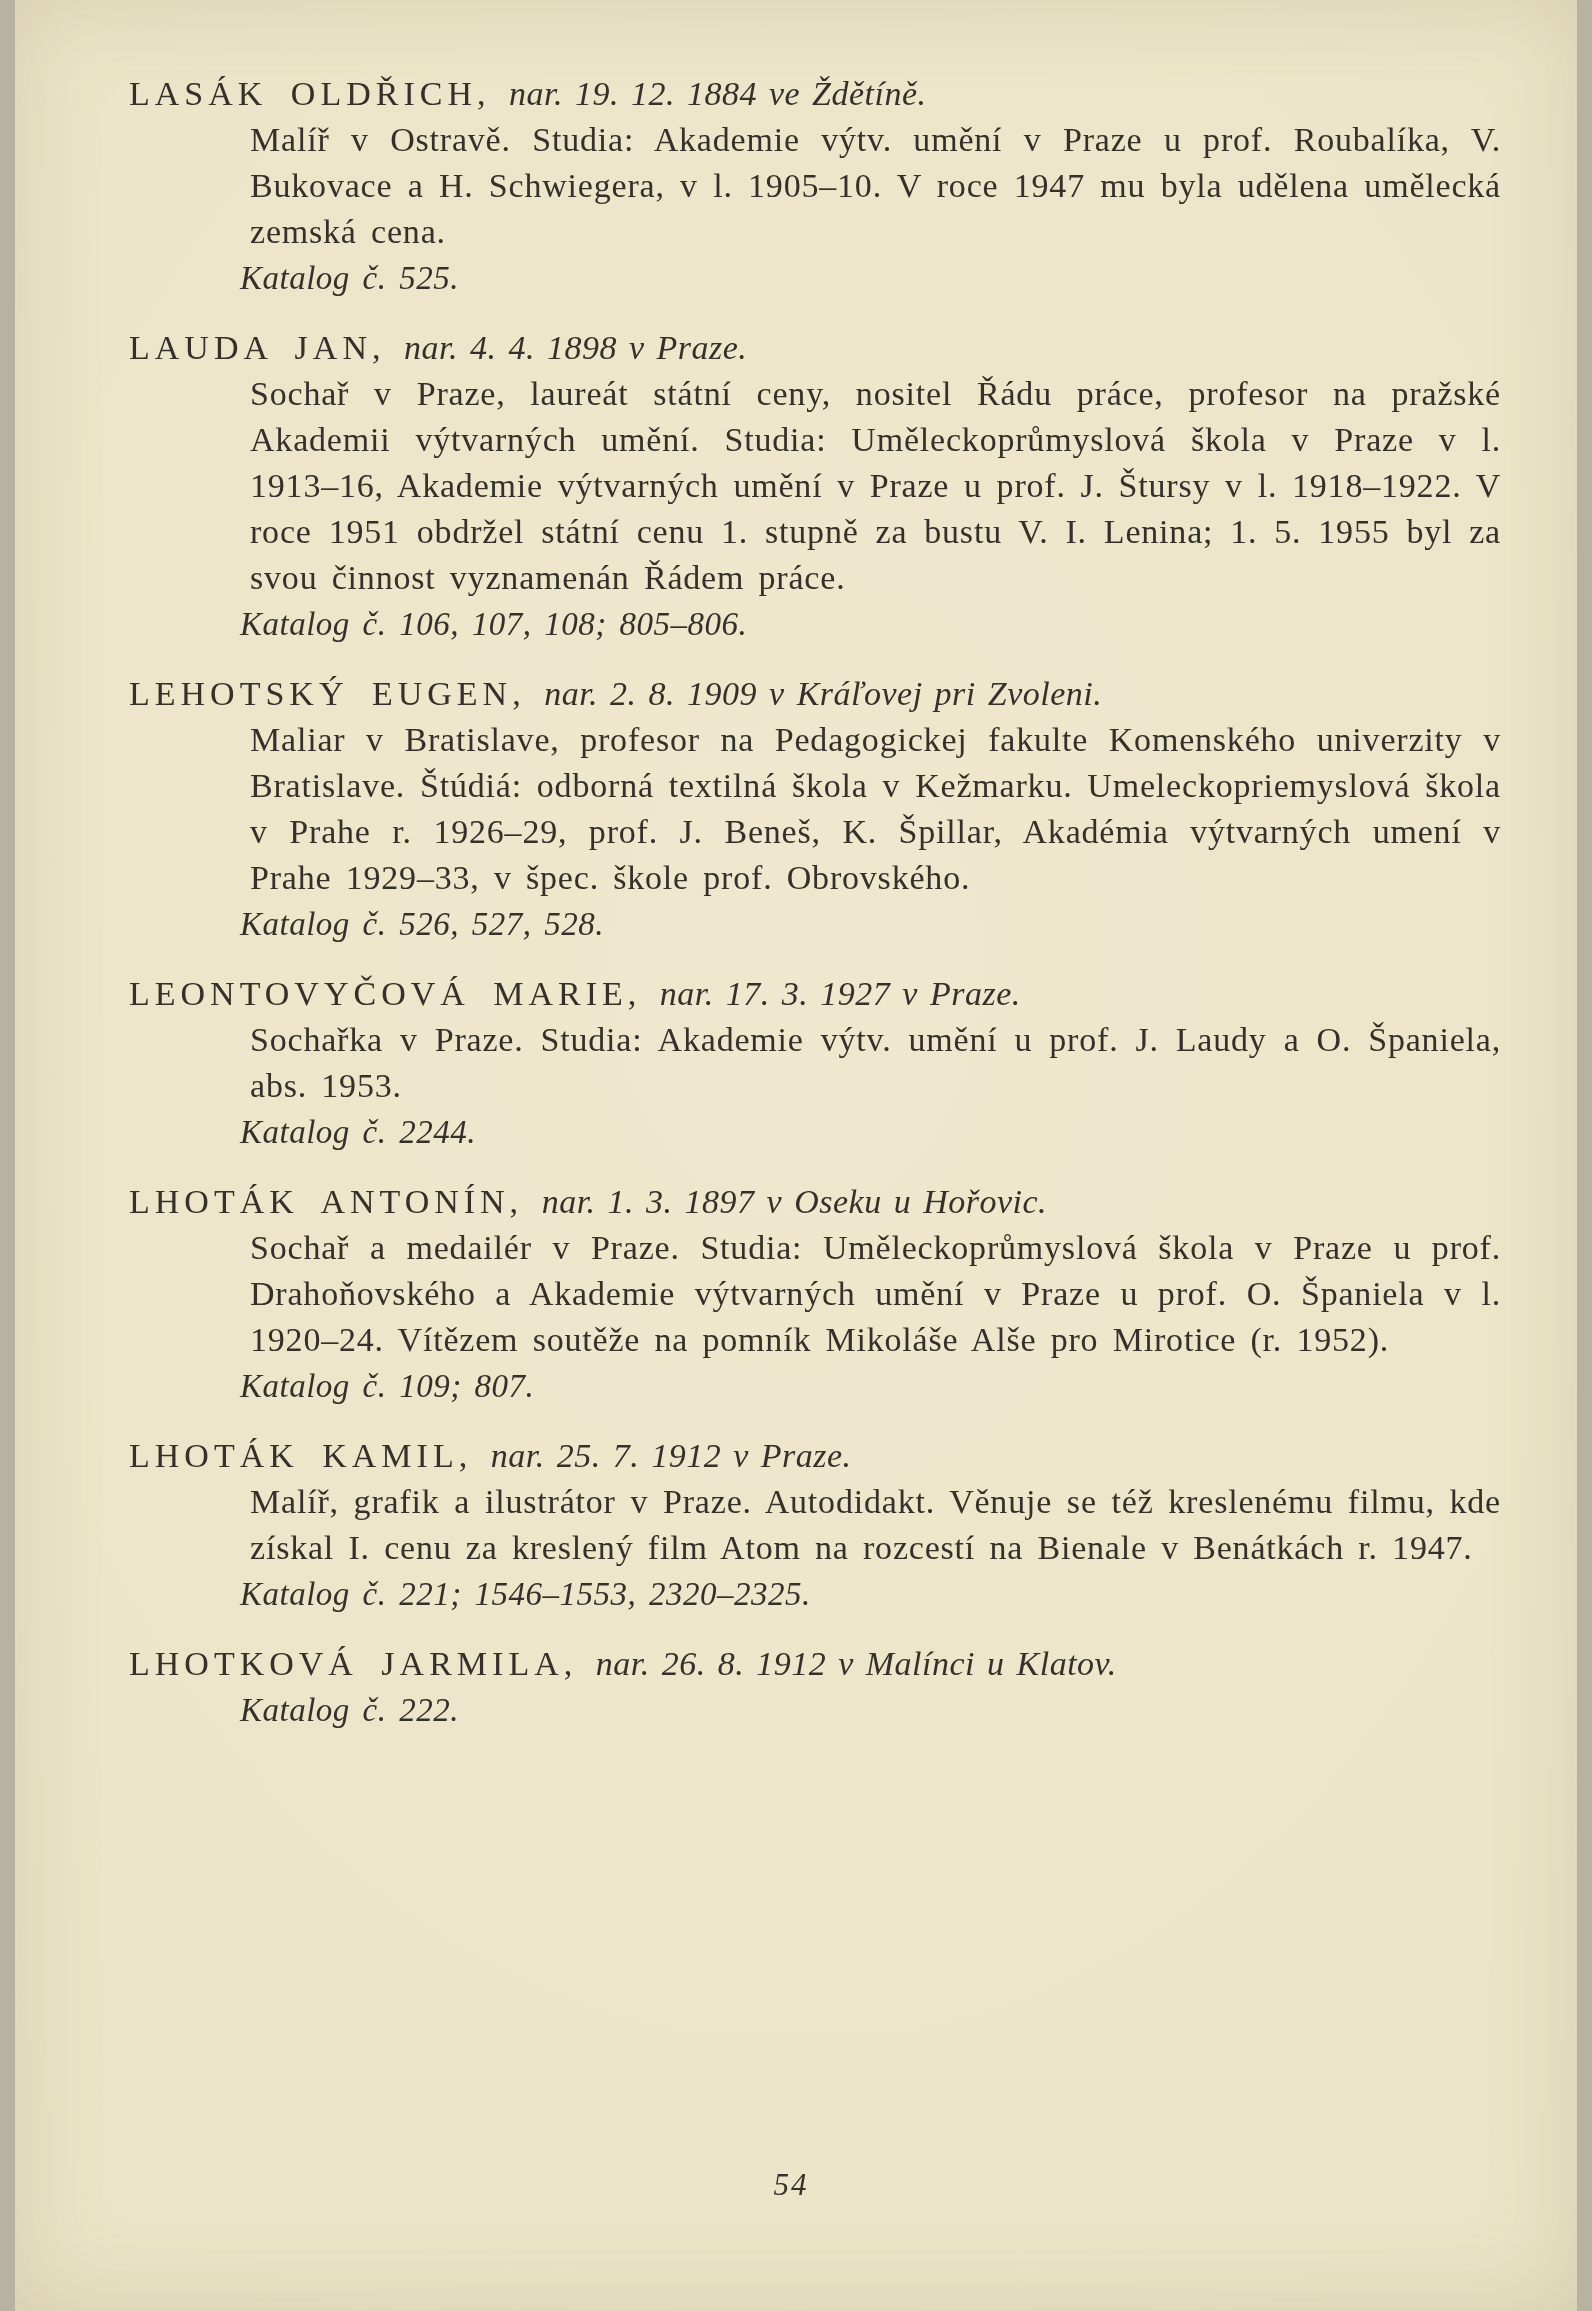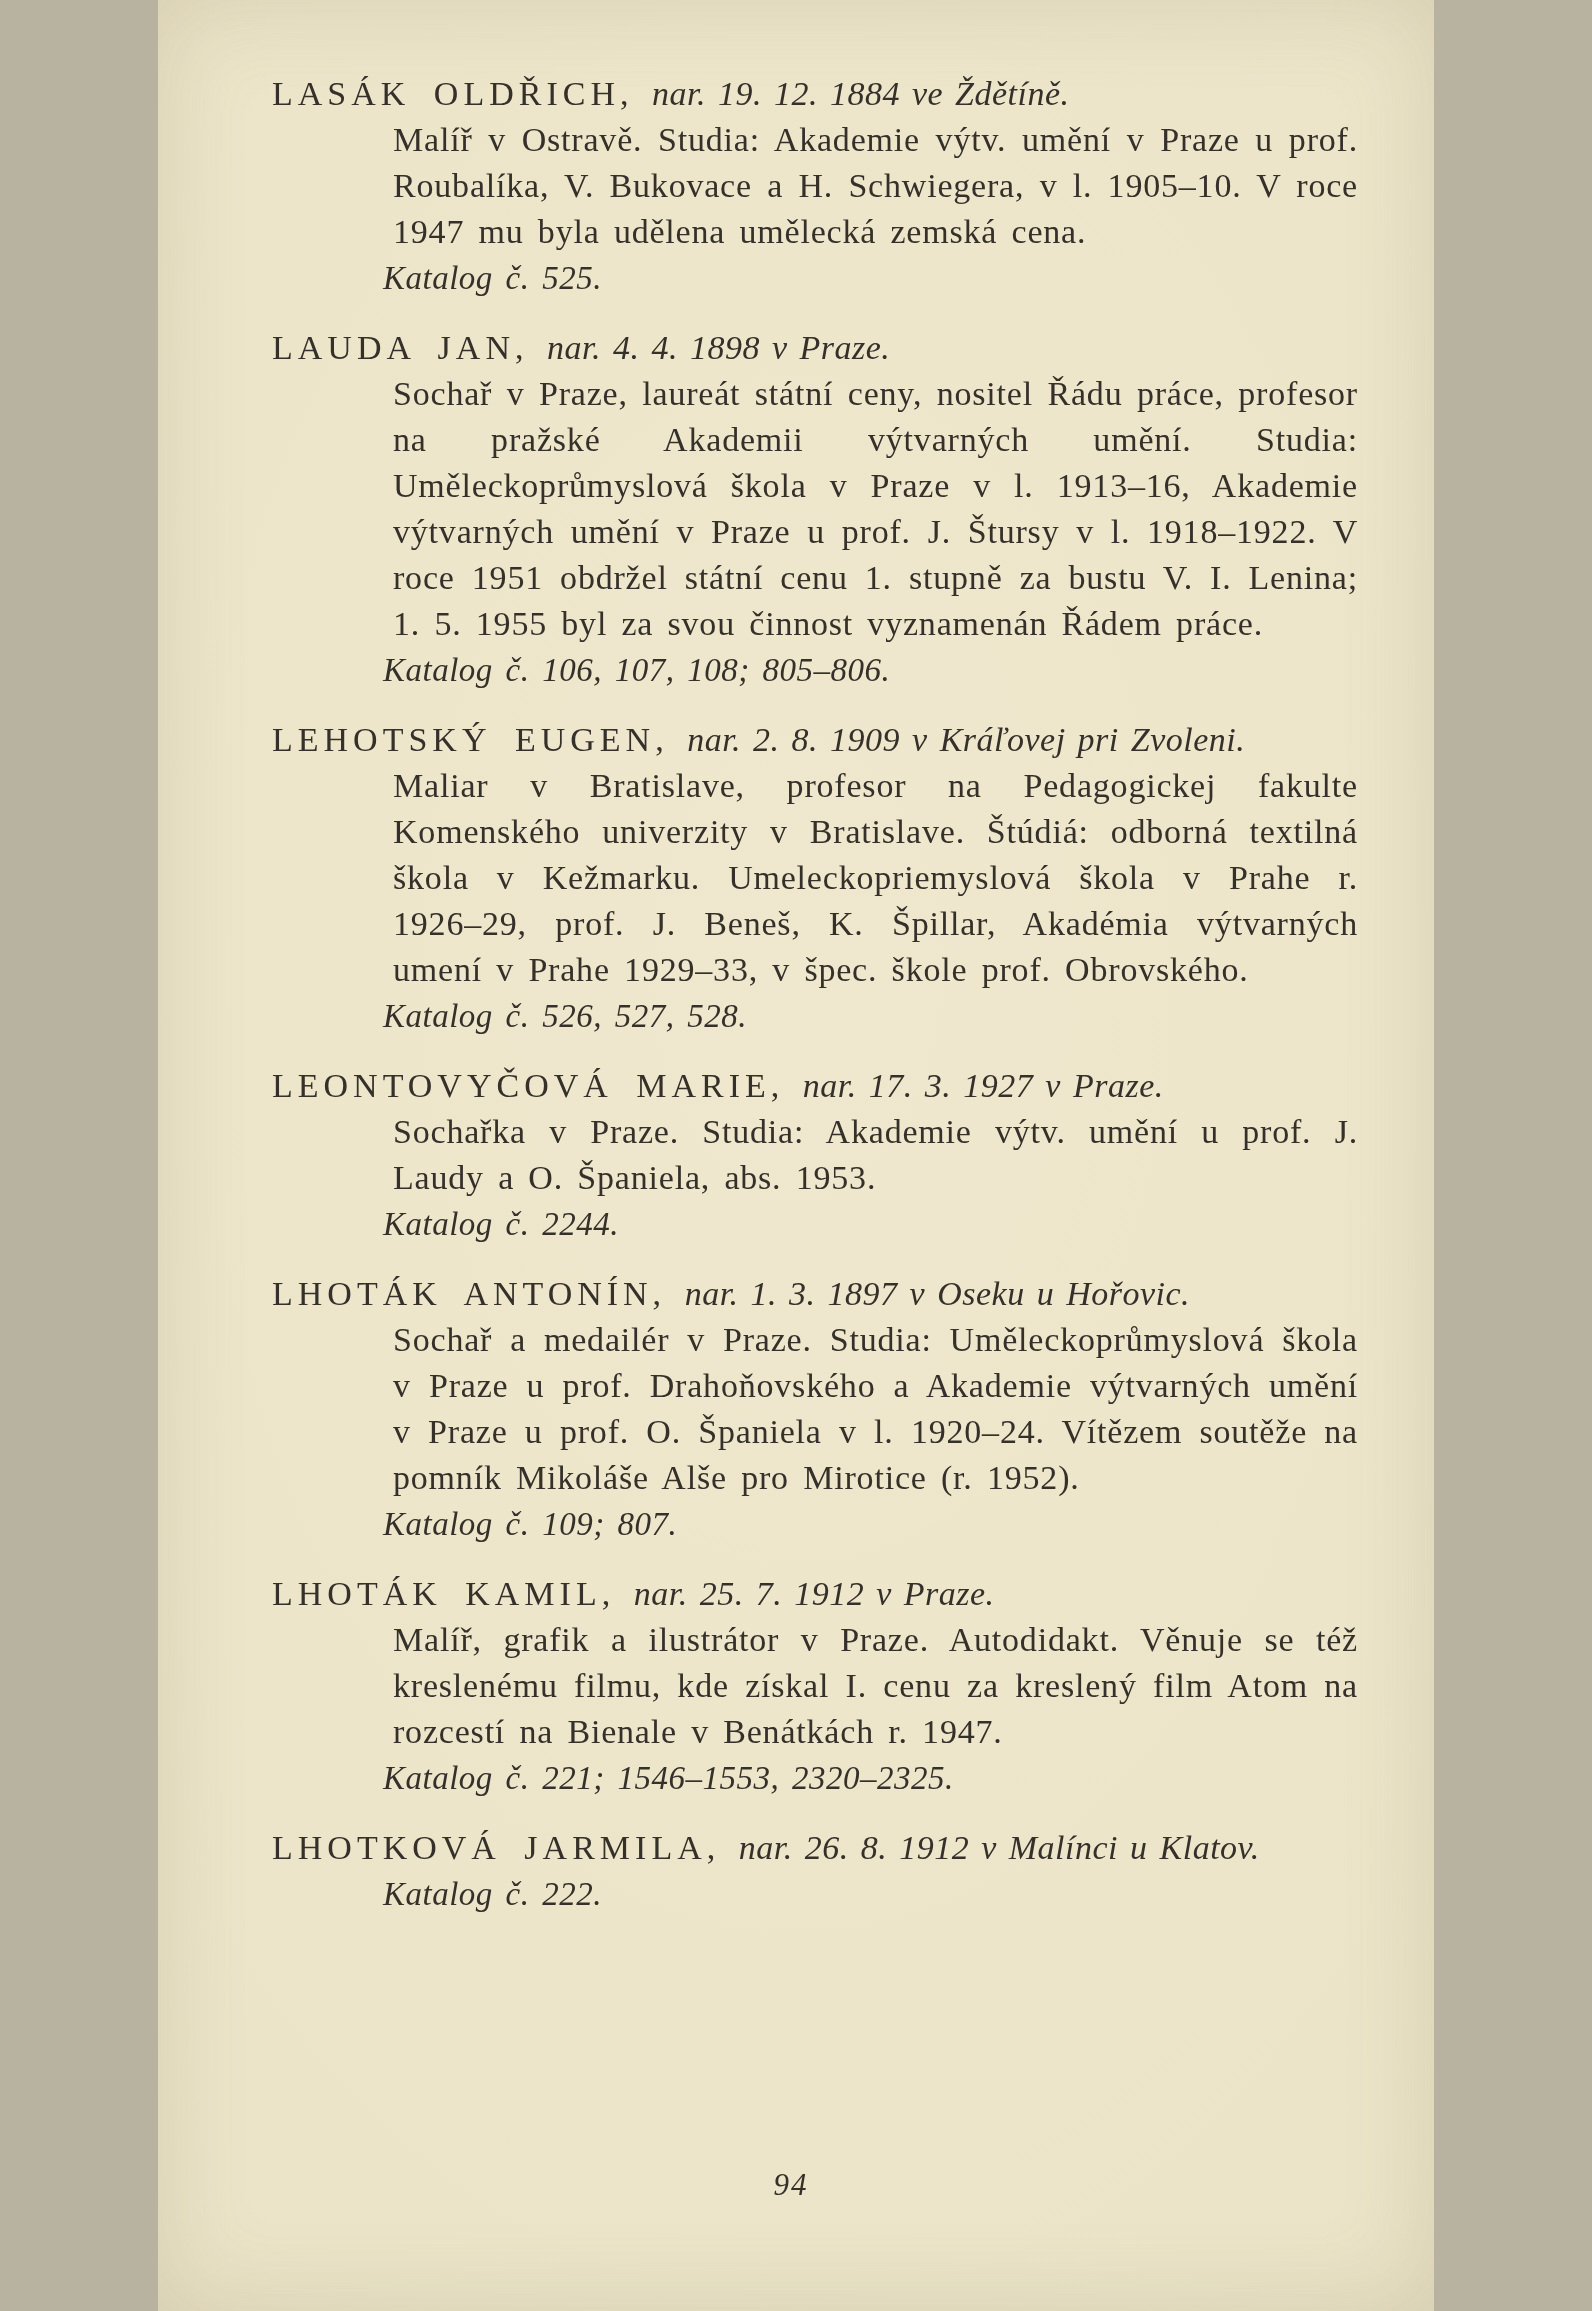--- a/index.html
+++ b/index.html
@@ -1,18 +1,18 @@
 <!DOCTYPE html>
 <html lang="cs"><head>
 <meta charset="utf-8">
 <style>
   html, body { margin: 0; padding: 0; background: #b8b2a0; }
   .page {
     position: relative;
-    width: 1276px;
+    width: 1562px;
     height: 2311px;
     margin: 0 auto;
     box-sizing: border-box;
     padding: 70px 68px 0 114px;
     background-color: #ece5c9;
     background-image: radial-gradient(130% 115% at 50% 42%,
       #efe8ce 0%, #ebe4c8 55%, #e6dfc1 88%, #e2dbbc 100%);
     box-shadow: inset 0 0 90px rgba(120,105,70,0.18);
     font-family: "Liberation Serif", "DejaVu Serif", serif;
     color: #35312a;
@@ -122,16 +122,16 @@
   </div>
 
   <div class="entry">
     <div class="entry-header">
       <span class="entry-name">LHOTKOVÁ JARMILA,</span>
       <span class="entry-birth">nar. 26. 8. 1912 v Malínci u Klatov.</span>
     </div>
     <p class="entry-catalog">Katalog č. 222.</p>
   </div>
 
-  <div class="page-number">94</div>
+  <div class="page-number">54</div>
 
 </div>
 
 
 </body></html>

